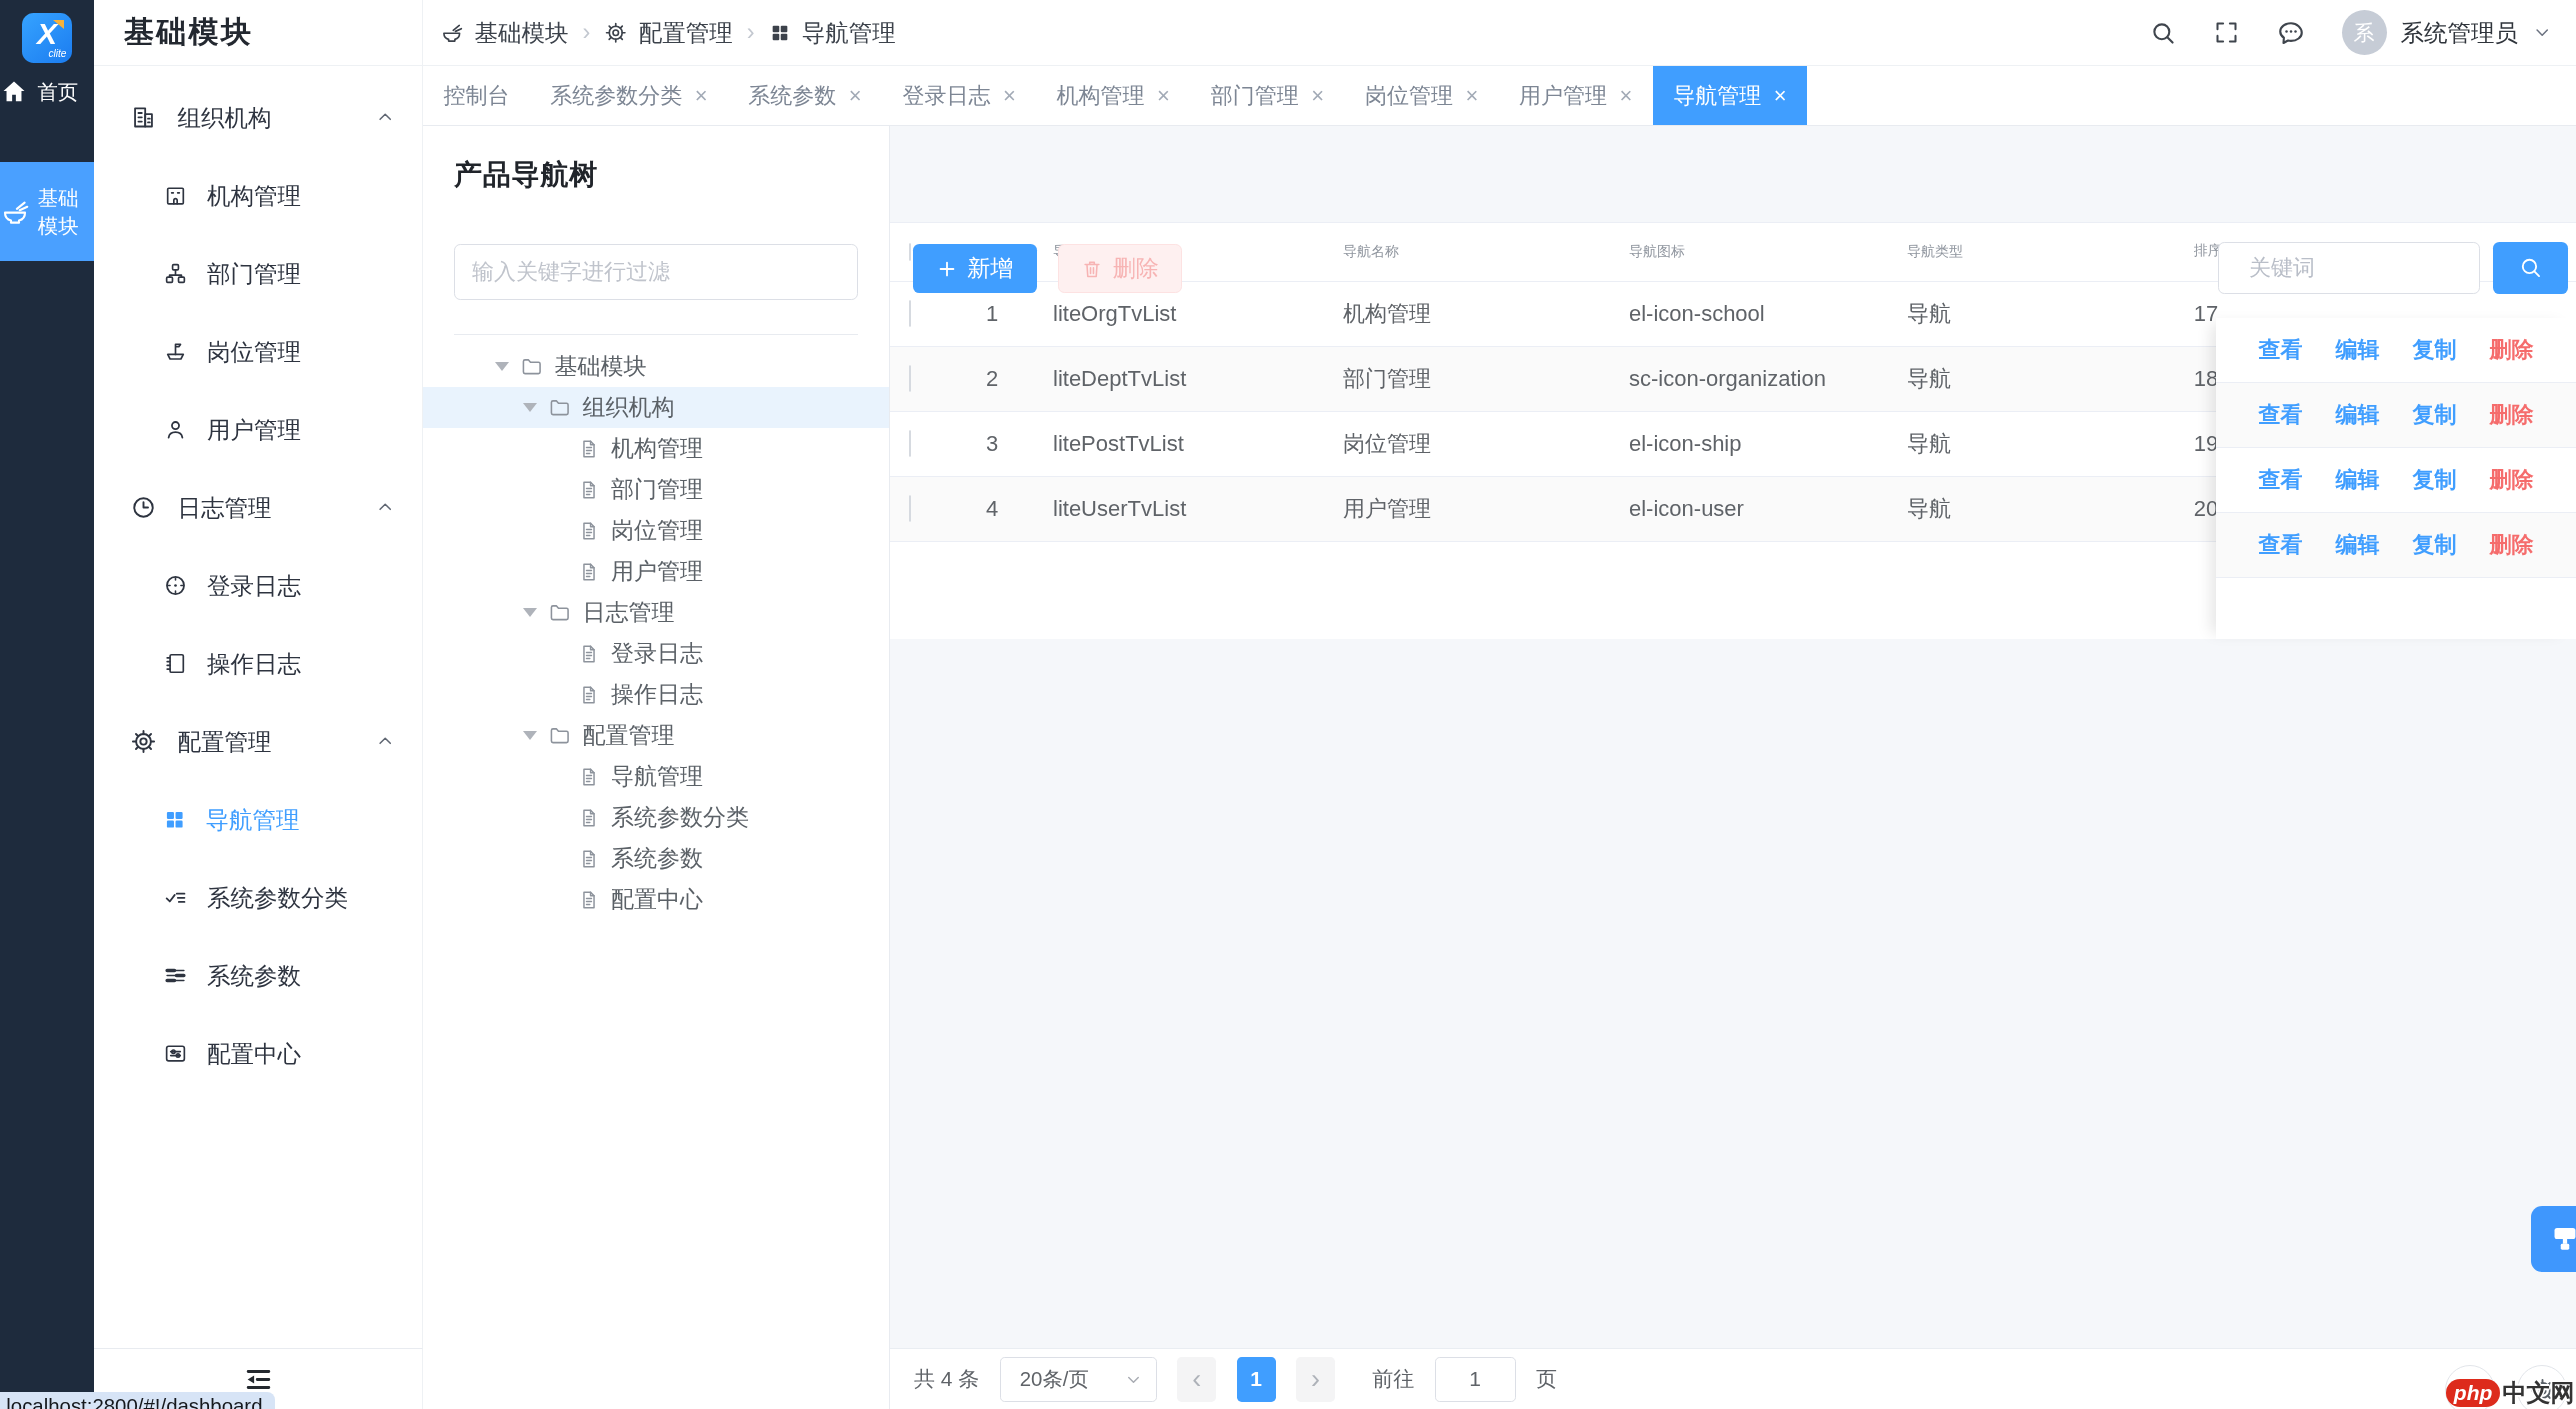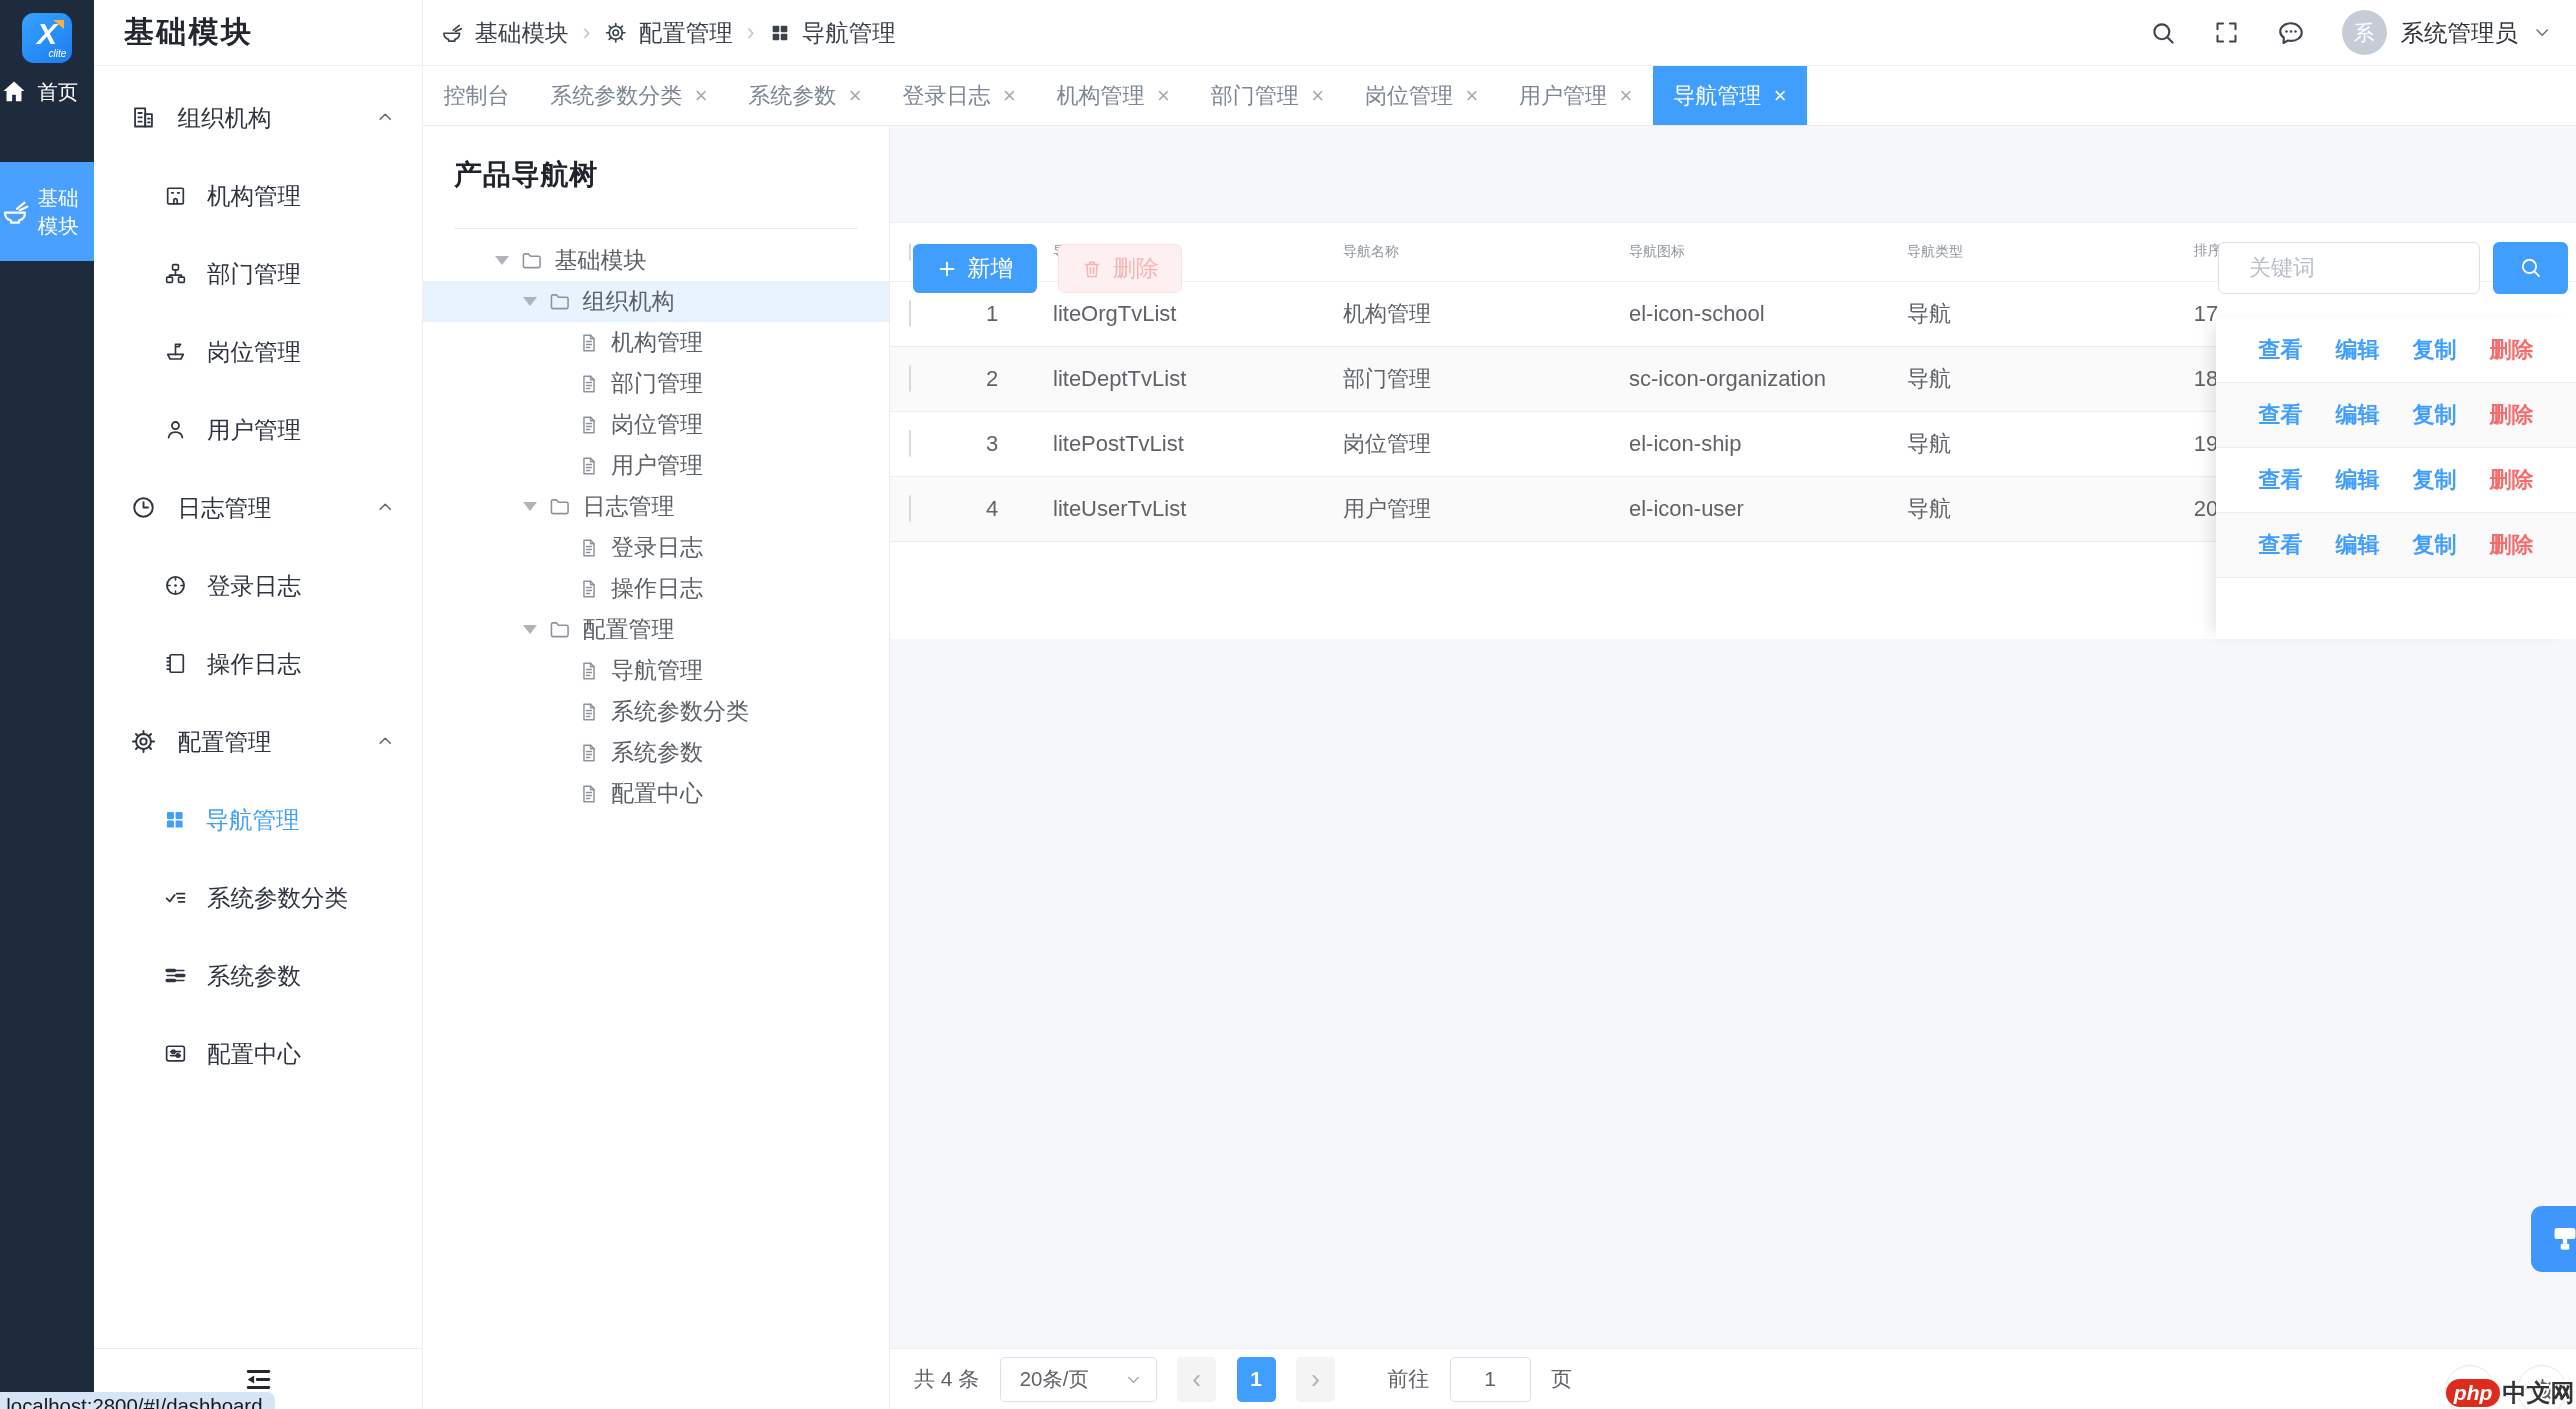--- a/index.html
+++ b/index.html
@@ -416,20 +416,23 @@
   </div>
 </aside>
 <div class="side-foot">
   <svg class="ic" width="31" height="31" style="color:#24292f" viewBox="0 0 40 40">
       <use href="#i-collapse"></use>
     </svg>
 </div>
 
 <section class="tree-panel">
   <div class="tree-title">产品导航树</div>
+  <div class="filter">
+    <input type="text" placeholder="输入关键字进行过滤" style="">
+  </div>
   <div class="tree-div"></div>
   <div class="tnodes">
     <div class="tnode lv1">
         <span class="caret"></span>
         <svg class="ic tico" width="23.5" height="23.5" viewBox="0 0 30 30">
           <use href="#i-folder"></use>
         </svg>
         <span>基础模块</span>
       </div>
     <div class="tnode lv2 sel">
@@ -617,21 +620,21 @@
     <span>共 4 条</span>
     <div class="psel">
       <span>20条/页</span>
       <svg class="ic" width="19" height="19" style="color:#a8abb2" viewBox="0 0 24 24">
           <use href="#i-chevd"></use>
         </svg>
     </div>
     <span class="pbtn">‹</span>
     <span class="pcur">1</span>
     <span class="pbtn">›</span>
-    <span style="margin-left:32px">前往</span>
+    <span style="margin-left:17px">前往</span>
     <input class="goto" type="text" value="1" style="">
     <span>页</span>
   </div>
 </section>
 
 <div class="theme">
   <svg class="ic" width="34" height="34" viewBox="0 0 44 44">
       <use href="#i-brush"></use>
     </svg>
 </div>

